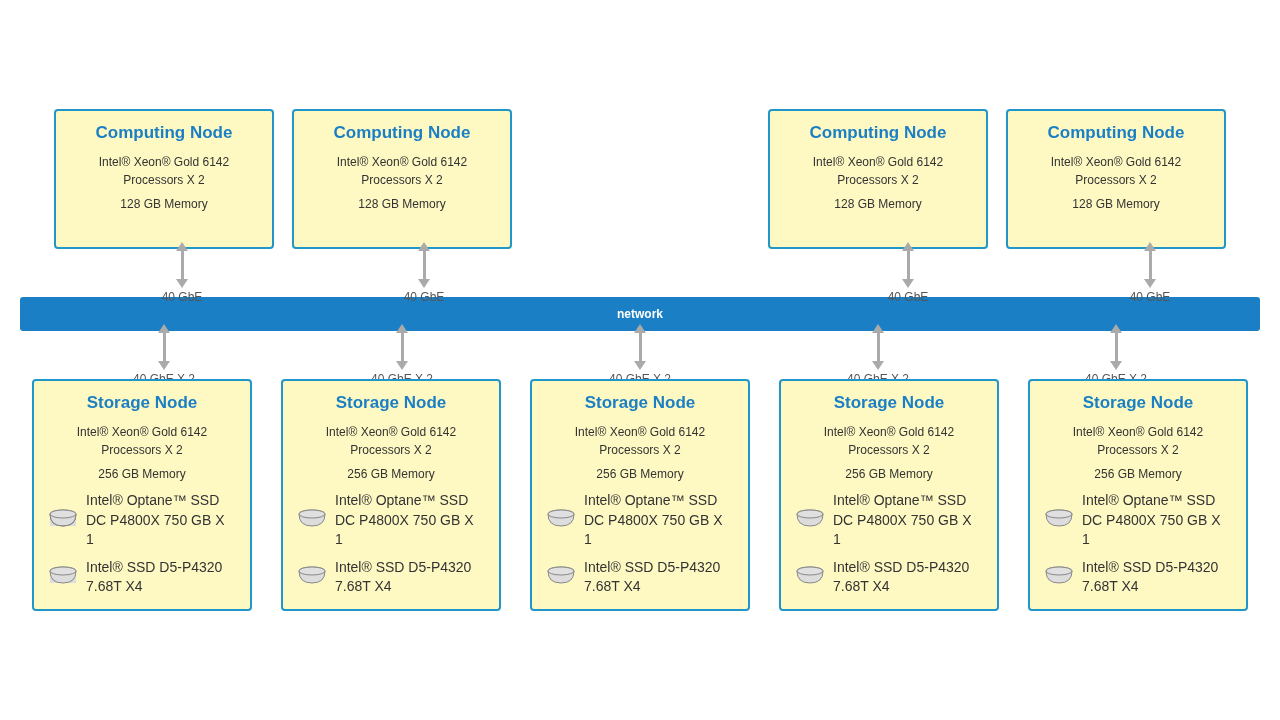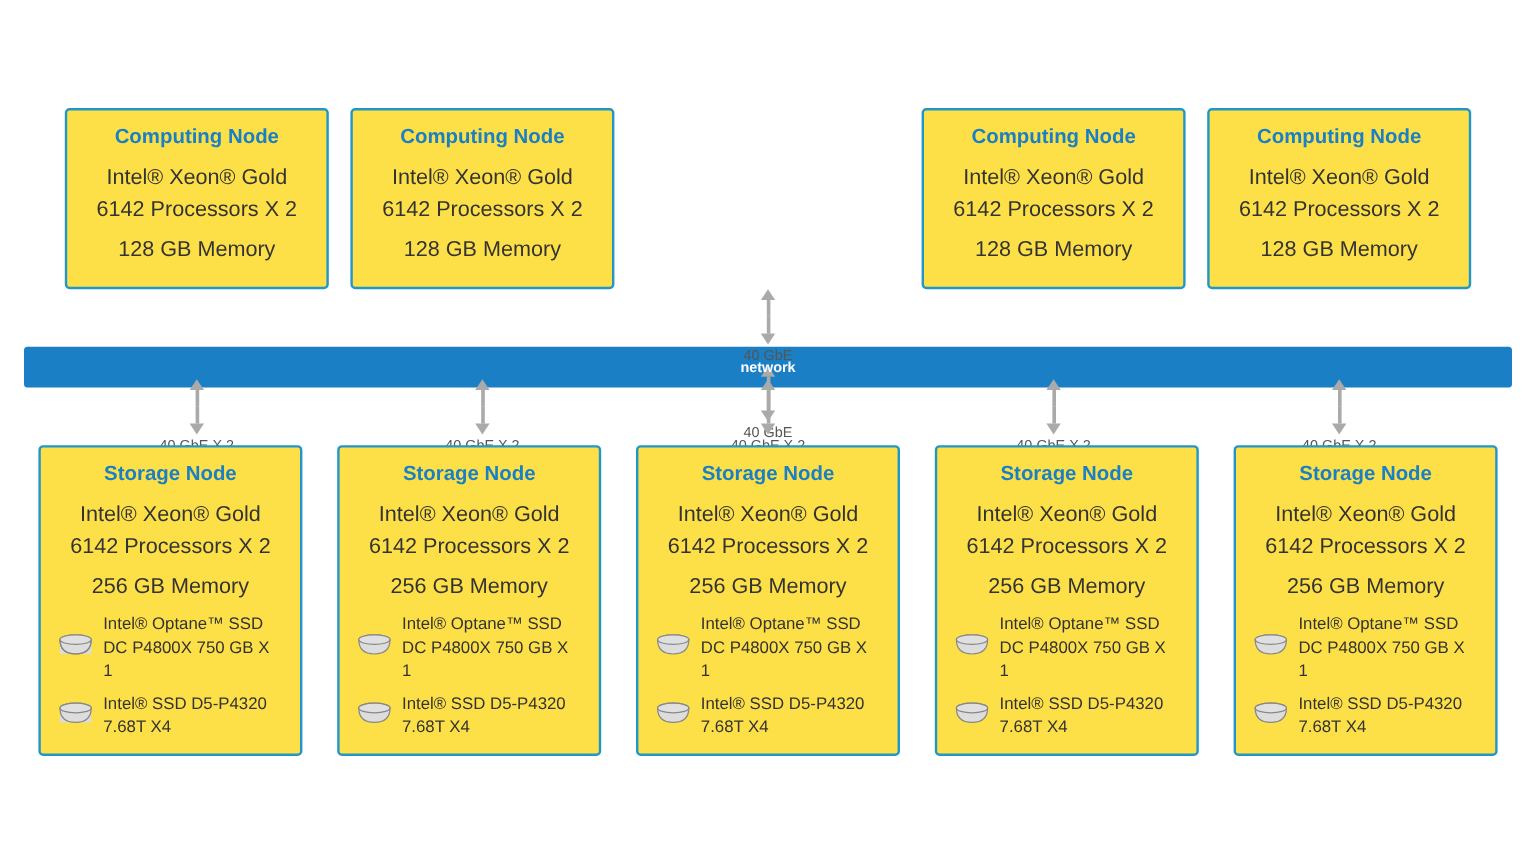--- a/index.html
+++ b/index.html
@@ -15,38 +15,38 @@
     }
     .diagram {
       width: 1240px;
       padding: 10px 0;
     }
     .node-box {
       border: 2px solid #2196c9;
       border-radius: 4px;
       padding: 12px 14px;
       text-align: center;
-      background: #fde047;
+      background: #fef9c3;
     }
     .computing-box {
       width: 220px;
       min-height: 140px;
     }
     .storage-box {
       width: 220px;
       min-height: 220px;
     }
     .node-title {
       color: #1a7fc4;
       font-size: 17px;
       font-weight: bold;
       margin-bottom: 10px;
     }
     .node-spec {
-      font-size: 18px;
+      font-size: 12px;
       color: #333;
       line-height: 1.5;
       margin-bottom: 6px;
     }
     .arrow-col {
       width: 220px;
       display: flex;
       flex-direction: column;
       align-items: center;
       justify-content: center;
@@ -156,21 +156,21 @@
       <div class="node-spec">128 GB Memory</div>
     </div>
 
     <div class="node-box computing-box">
       <div class="node-title">Computing Node</div>
       <div class="node-spec">Intel® Xeon® Gold 6142 Processors X 2</div>
       <div class="node-spec">128 GB Memory</div>
     </div>
   </div>
 
-  <div style="display:flex; justify-content:flex-start; gap:2px; height:48px; align-items:center;flex-direction:column;">
+  <div style="display:flex; justify-content:flex-end; gap:22px; height:48px; align-items:center;">
     <div class="arrow-col">
       <div class="double-arrow">
         <div class="arrow-head-up"></div>
         <div class="arrow-shaft"></div>
         <div class="arrow-shaft"></div>
         <div class="arrow-head-down"></div>
       </div>
       <div class="arrow-label">40 GbE</div>
     </div>
     <div class="arrow-col">

